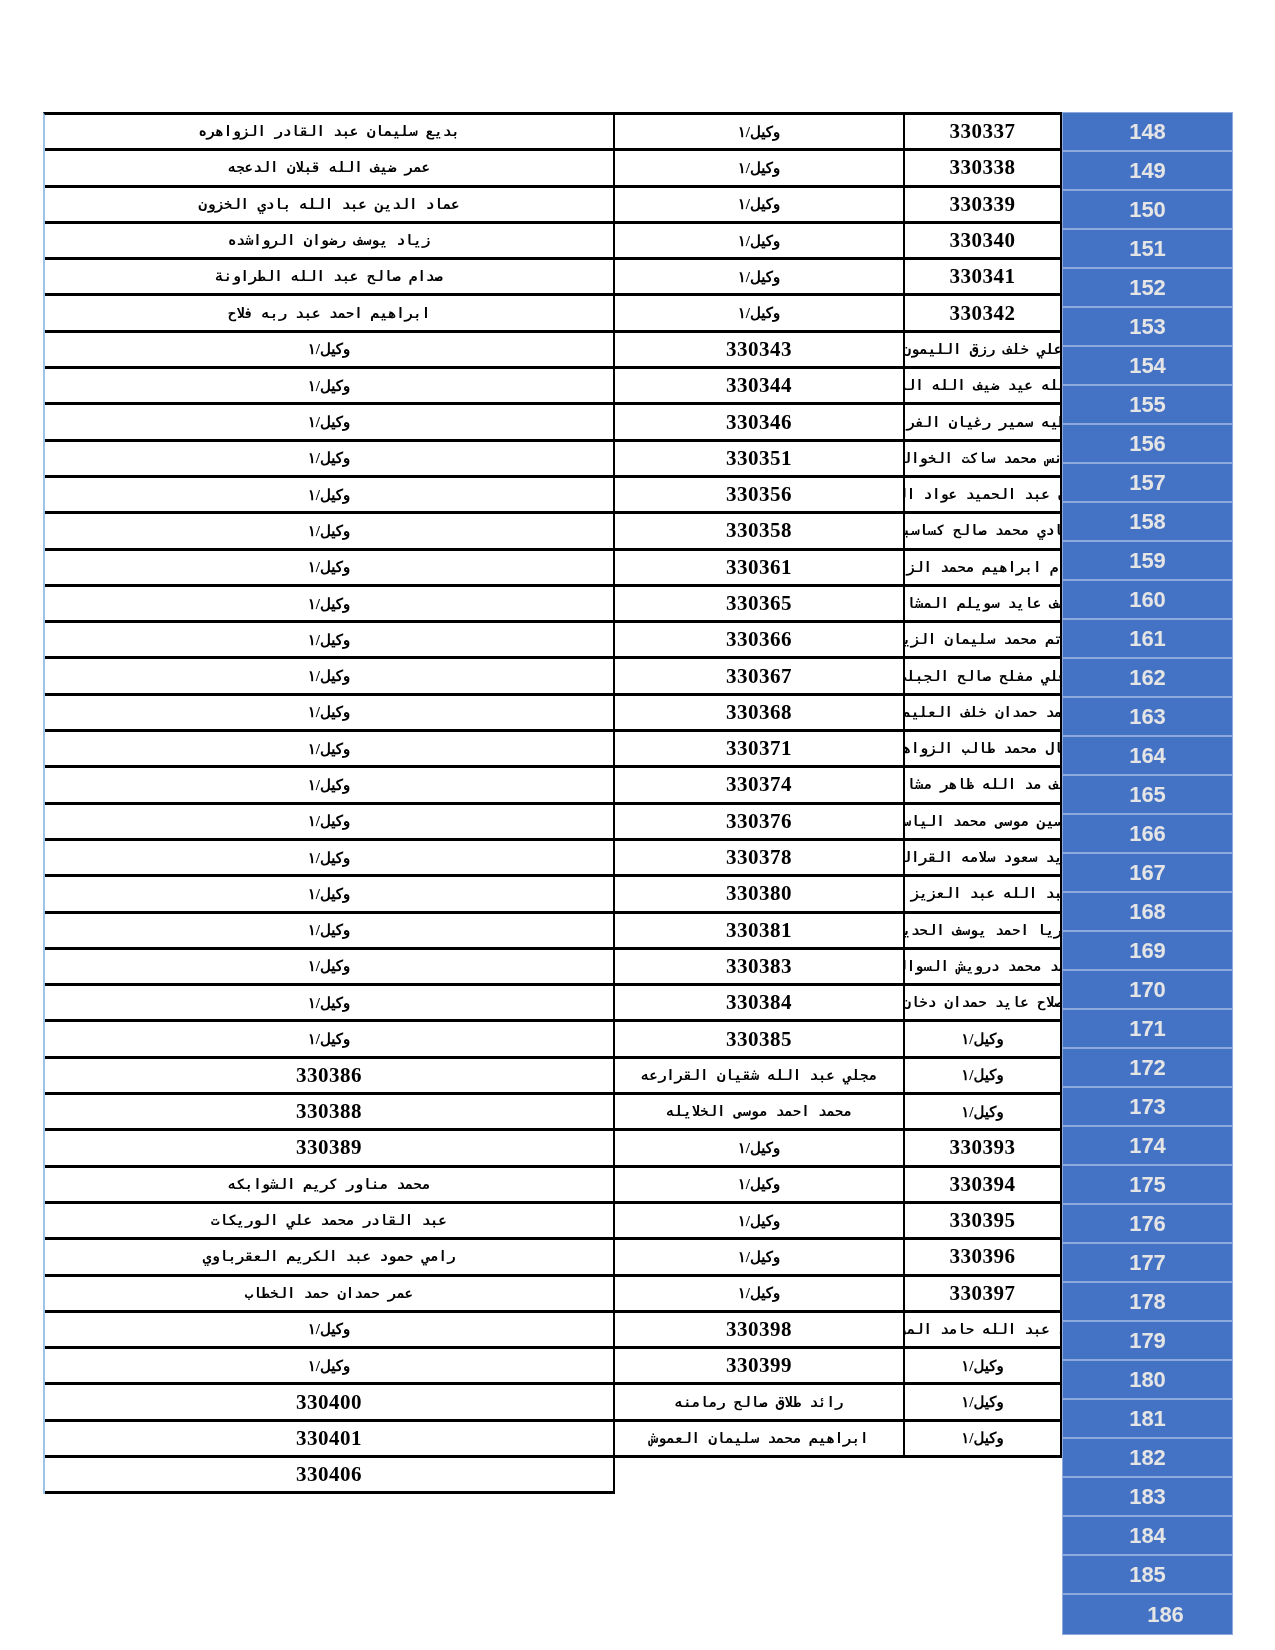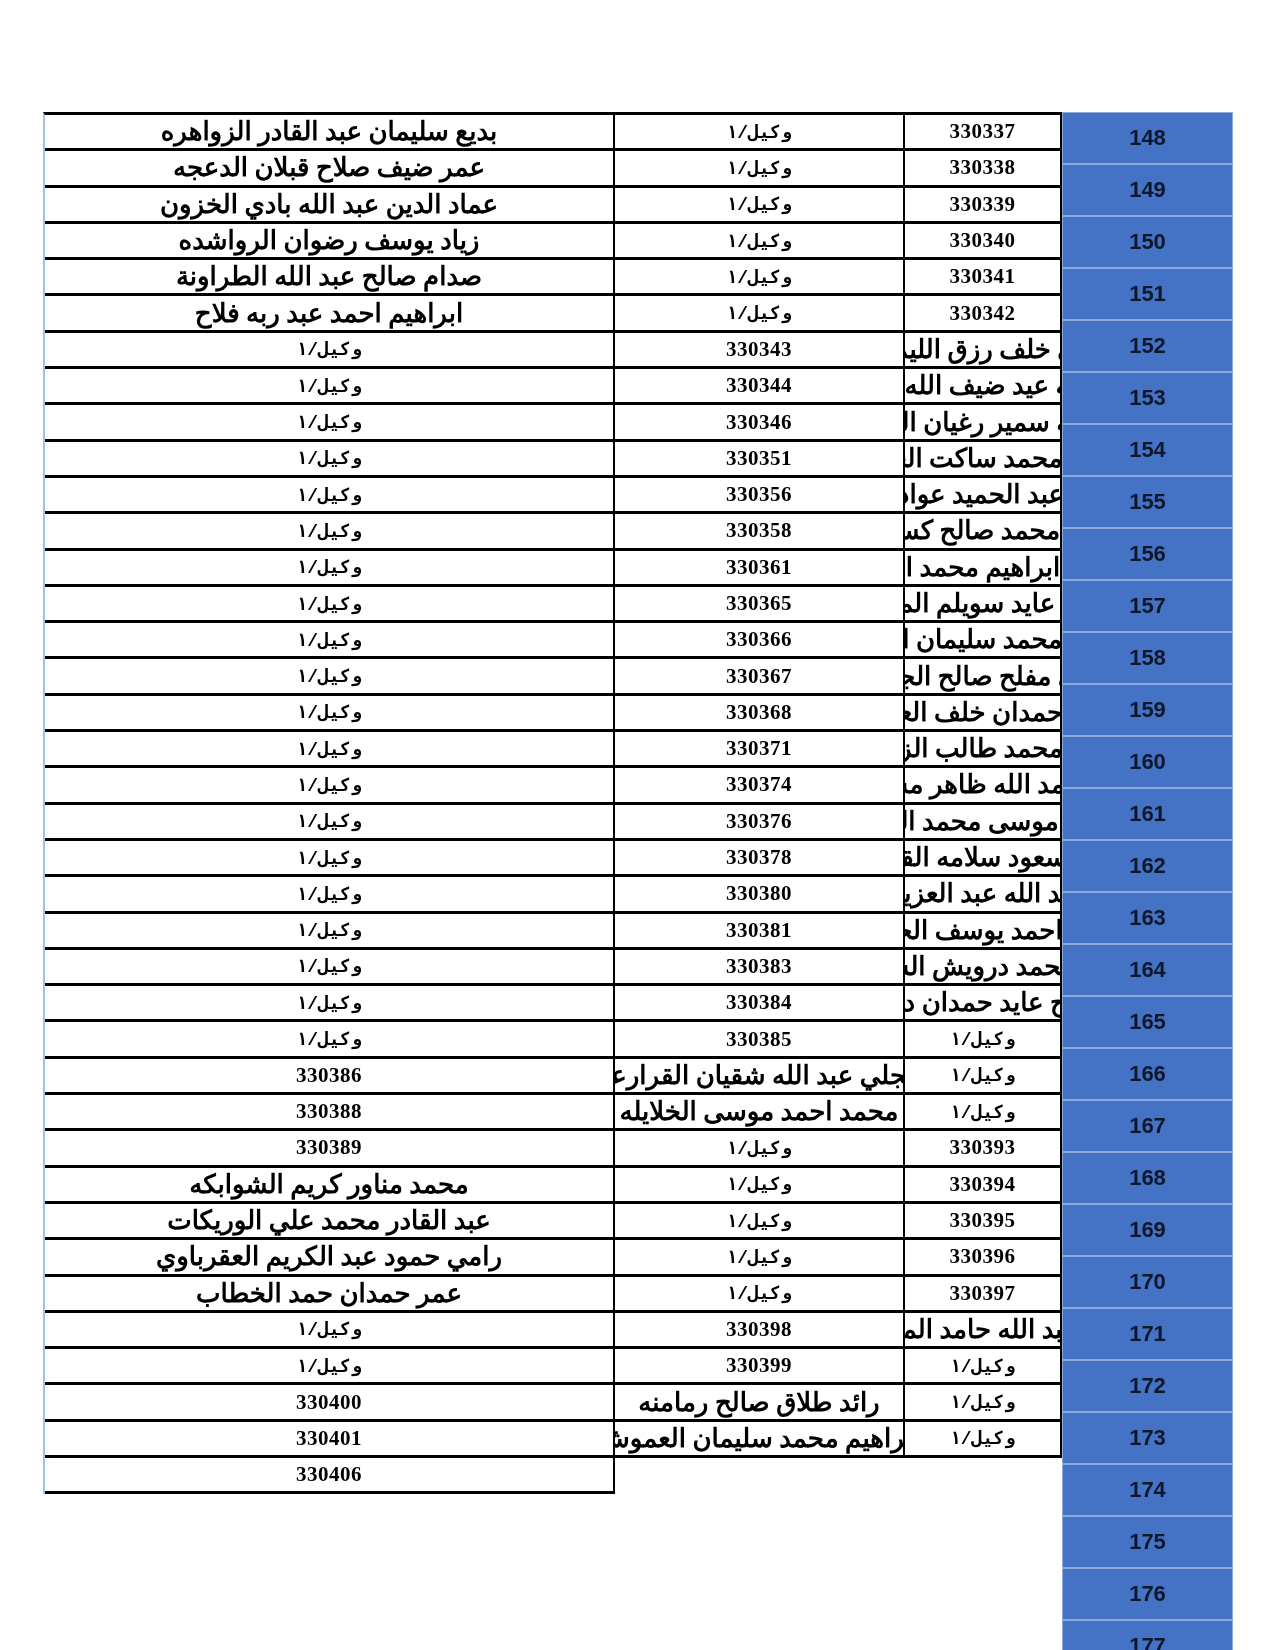--- a/index.html
+++ b/index.html
@@ -30,67 +30,67 @@
     display:flex;
     align-items:center;
     justify-content:center;
     overflow:hidden;
     white-space:nowrap;
     color:#000000;
     font-weight:bold;
   }
   .cell.name{
     direction:rtl;
-    font-size:26px;
-    font-family:Liberation Serif, serif;
+    font-size:14px;
+    font-family:Liberation Mono, monospace;
     padding:0 6px;
   }
   .cell.rank{
     direction:rtl;
-    font-size:18px;
-    font-family:Liberation Mono, monospace;
+    font-size:15px;
+    font-family:Liberation Serif, serif;
   }
   .cell.serial{
     font-size:21px;
     font-family:Liberation Serif, serif;
     letter-spacing:0.5px;
   }
   
   .index-col{
     position:absolute;
     left:1062px;
     top:112px;
     width:171px;
     box-sizing:border-box;
     border:1px solid #8EA9DB;
   }
   .bluecell{
     box-sizing:border-box;
-    height:52px;
+    height:39px;
     background:#4472C4;
     border-bottom:2px solid #8EA9DB;
     display:flex;
     align-items:center;
     justify-content:center;
-    color:#0f172a;
+    color:#e5e5e5;
     font-weight:bold;
     font-size:22px;
     font-family:"Liberation Sans","DejaVu Sans",sans-serif;
   }
   .bluecell:last-child{border-bottom:none;padding-left:36px;}
 </style>
 </head>
 <body>
 
 <div class="page">
   <div class="main-grid">
       <div class="cell name">بديع سليمان عبد القادر الزواهره</div>
       <div class="cell rank">وكيل/١</div>
       <div class="cell serial">330337</div>
-      <div class="cell name">عمر ضيف صلاح قبلان الدعجه</div>
+      <div class="cell name">عمر ضيف الله قبلان الدعجه</div>
       <div class="cell rank">وكيل/١</div>
       <div class="cell serial">330338</div>
       <div class="cell name">عماد الدين عبد الله بادي الخزون</div>
       <div class="cell rank">وكيل/١</div>
       <div class="cell serial">330339</div>
       <div class="cell name">زياد يوسف رضوان الرواشده</div>
       <div class="cell rank">وكيل/١</div>
       <div class="cell serial">330340</div>
       <div class="cell name">صدام صالح عبد الله الطراونة</div>
       <div class="cell rank">وكيل/١</div>

